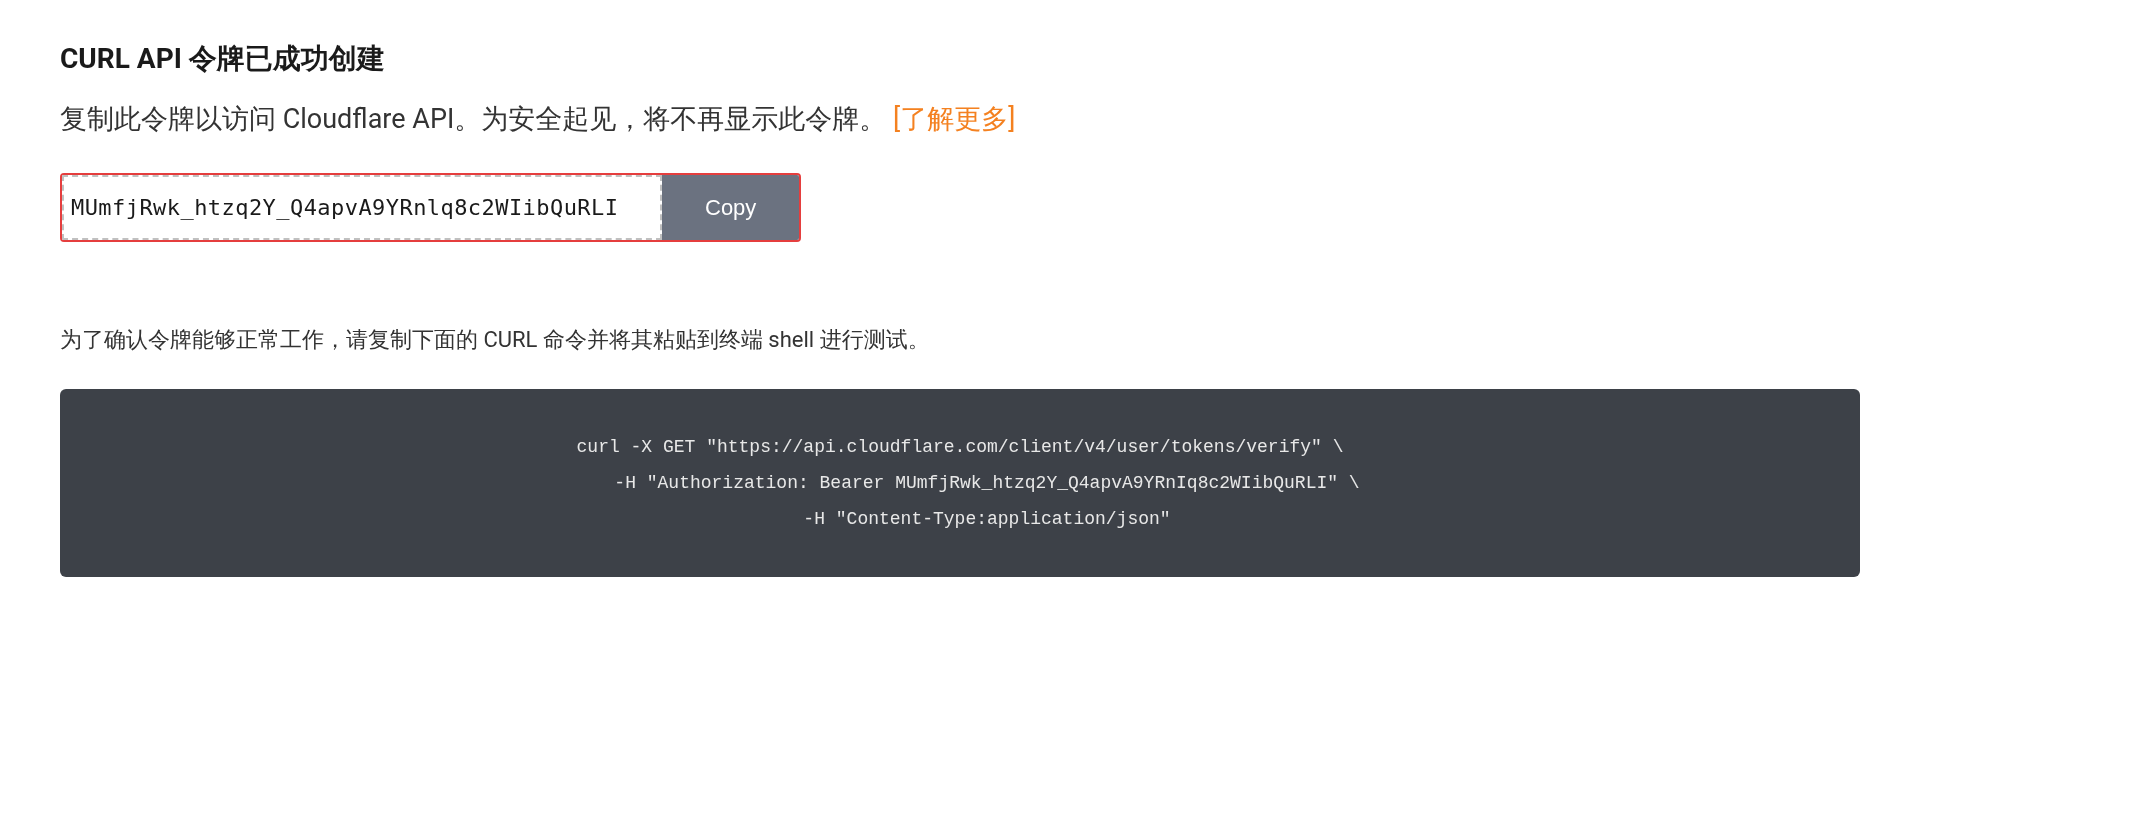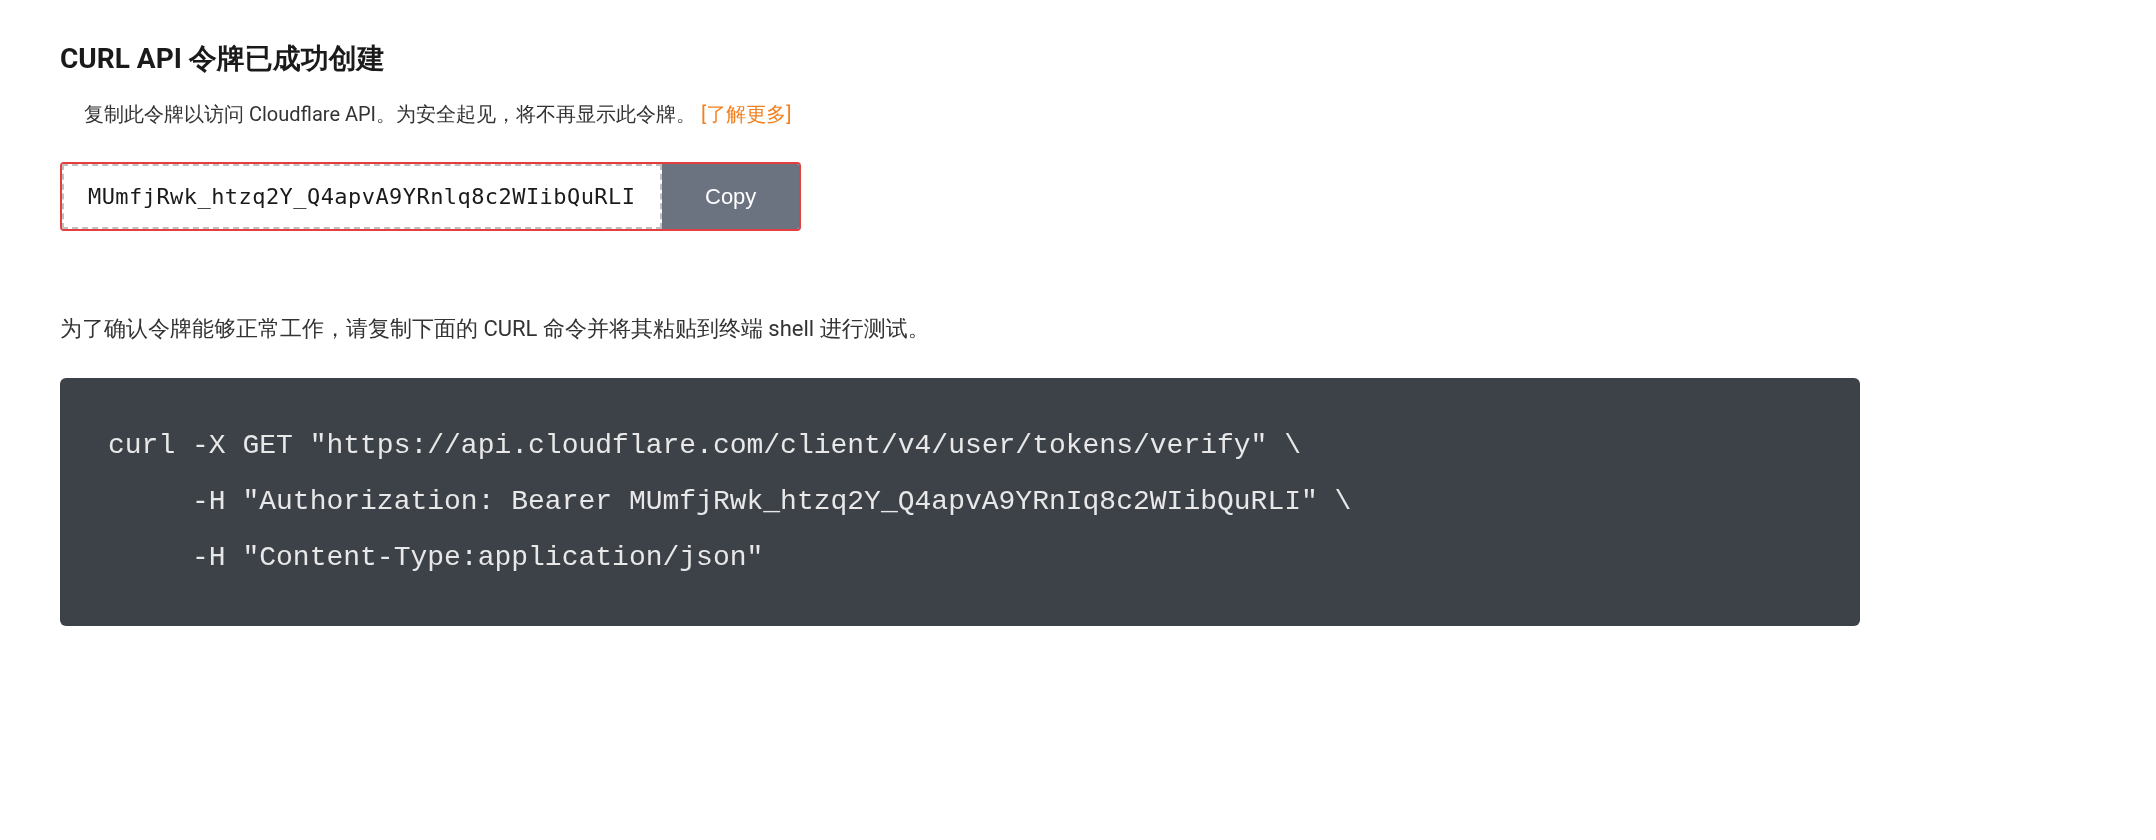--- a/index.html
+++ b/index.html
@@ -25,45 +25,44 @@
     }
 
     .section-title {
       font-size: 28px;
       font-weight: 700;
       color: #1a1a1a;
       margin-bottom: 20px;
     }
 
     .section-description {
-      font-size: 20px;
+      font-size: 27px;
       color: #333333;
       margin-bottom: 32px;
       line-height: 1.6;
-      margin-left: 24px;
     }
 
     .section-description a {
       color: #f48120;
       text-decoration: none;
     }
 
     .token-box-wrapper {
       border: 2px solid #e53e3e;
       border-radius: 4px;
       display: inline-flex;
       align-items: stretch;
       margin-bottom: 60px;
       overflow: hidden;
     }
 
     .token-value {
       background: #ffffff;
       border: 2px dashed #c0c0c0;
-      padding: 18px 24px;
+      padding: 18px 7px;
       font-size: 22px;
       font-family: monospace;
       color: #1a1a1a;
       letter-spacing: 0.02em;
       min-width: 600px;
       display: flex;
       align-items: center;
     }
 
     .copy-button {
@@ -101,23 +100,24 @@
     .code-block {
       background: #3d4148;
       border-radius: 6px;
       padding: 40px 48px;
       max-width: 1800px;
     }
 
     .code-block pre {
       color: #e8e8e8;
       font-family: "Courier New", Courier, monospace;
-      font-size: 28px;
+      font-size: 18px;
       line-height: 2;
       white-space: pre;
+      text-align: center;
     }
   </style>
 </head>
 <body>
 
 <div class="page-container">
 
   <h1 class="section-title">CURL API 令牌已成功创建</h1>
 
   <p class="section-description">

